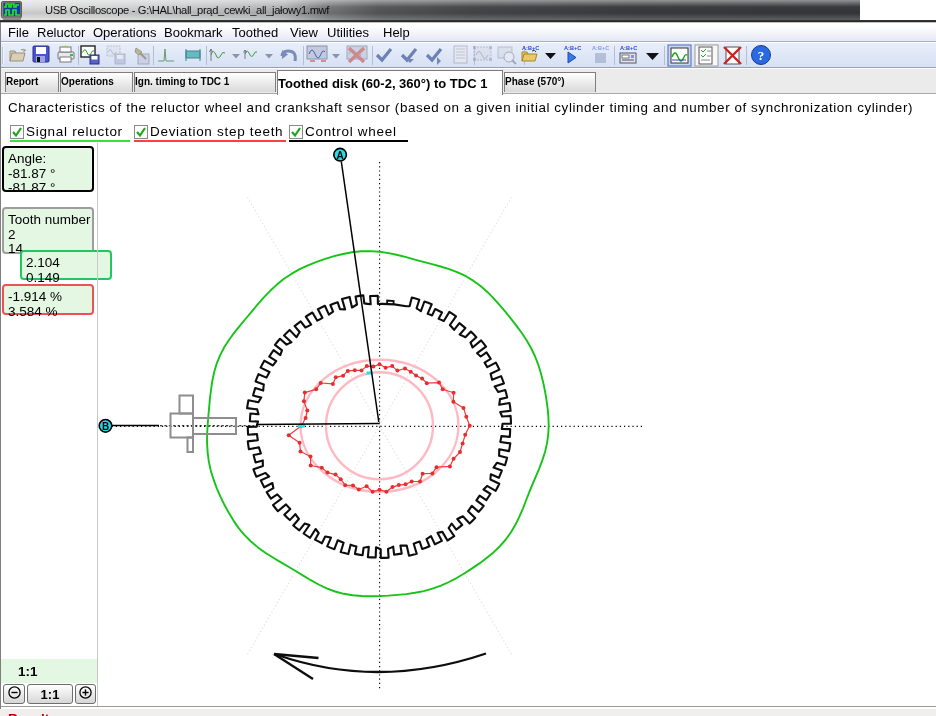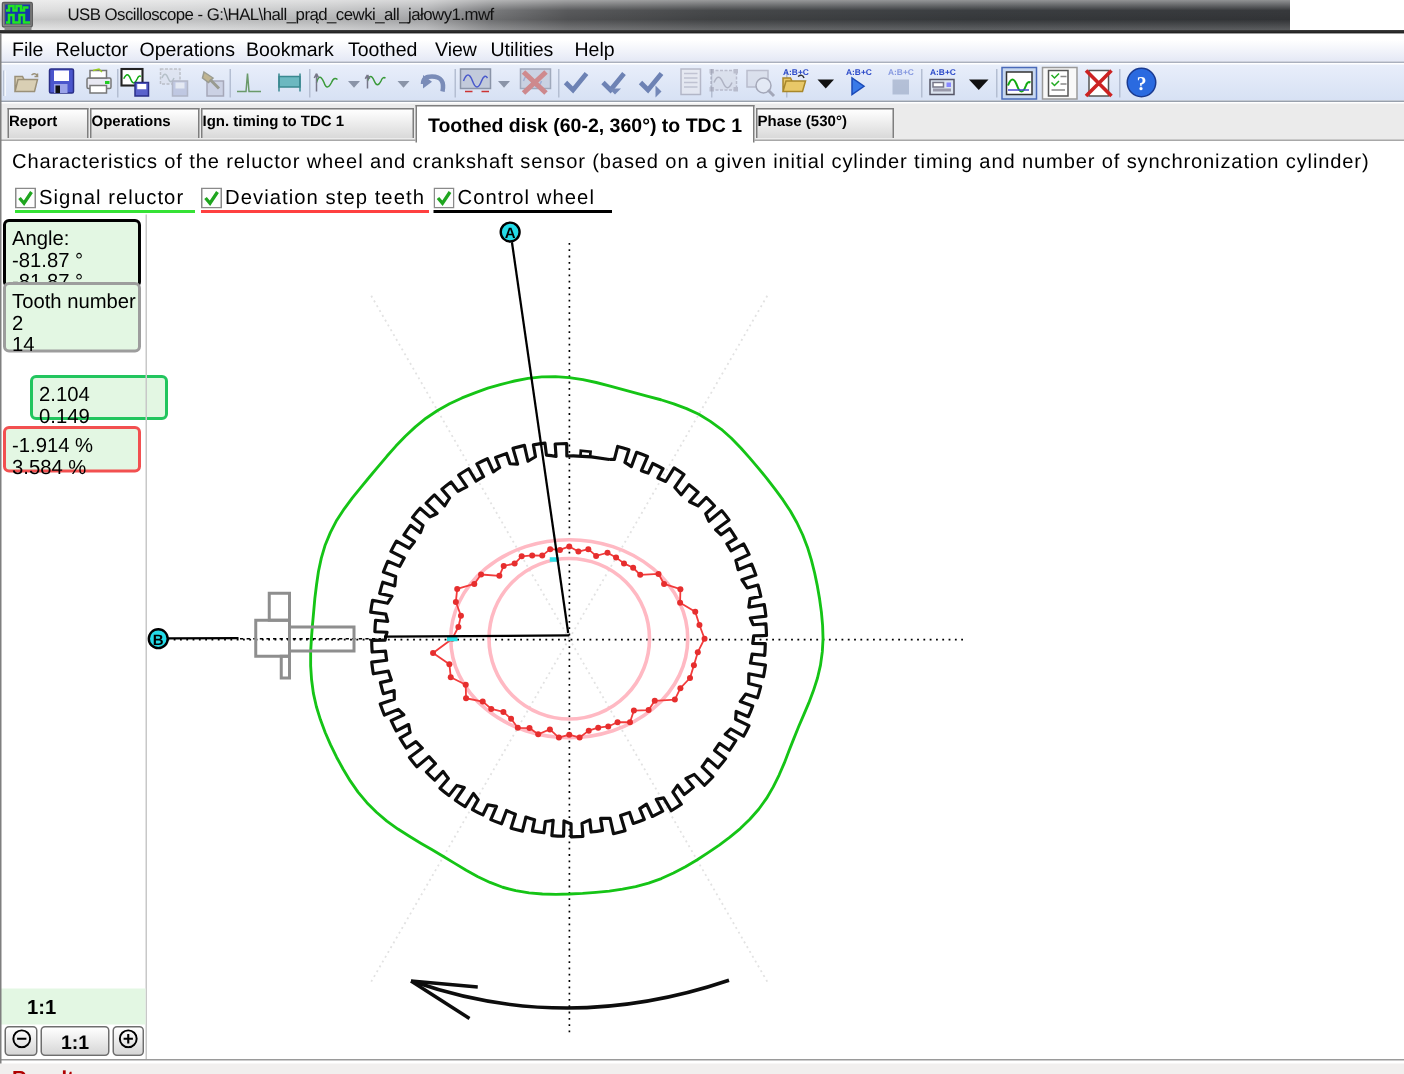--- a/index.html
+++ b/index.html
@@ -4,21 +4,21 @@
 body{width:936px;height:716px;overflow:hidden;font-family:"Liberation Sans",sans-serif;background:#fff}
 #app{position:relative;width:936px;height:716px;background:#fff}
 #title{position:absolute;left:0;top:0;width:860px;height:20px;background:linear-gradient(to bottom,rgba(255,255,255,0.45),rgba(255,255,255,0) 35%,rgba(0,0,0,0.10) 65%,rgba(255,255,255,0.18)),linear-gradient(to right,#e0e0e0,#d3d4d5 15%,#c4c5c6 26%,#b2b3b5 33%,#7a7b7d 38%,#595a5c 44%,#47494b 55%,#3b3e41 75%,#37393c)}
 #titledark{position:absolute;left:0;top:20px;width:936px;height:3px;background:linear-gradient(#3c3c3c,#222 60%,#fff 92%)}
 #title .txt{position:absolute;left:45px;top:4px;color:#111;font-size:11.2px;letter-spacing:-0.35px;white-space:pre}
 #menubar{position:absolute;left:0;top:23px;width:936px;height:19px;background:linear-gradient(#ffffff 20%,#e4e8f5);border-bottom:1px solid #aab0bd;font-size:13px;color:#000}
 #menubar span{position:absolute;top:2px}
 #toolbar{position:absolute;left:0;top:43px;width:936px;height:25px;background:linear-gradient(#e8eefa,#d7e1f4);border-bottom:1px solid #98a0ac}
 #tabbar{position:absolute;left:0;top:69px;width:936px;height:25px;background:#ebebeb;border-bottom:1px solid #a8a8a8}
 .tab{position:absolute;top:3px;height:20px;background:linear-gradient(#ffffff,#d9d9d9);border:1px solid #7e7e7e;border-bottom:none;font-weight:bold;font-size:10px;text-align:left;color:#000;padding-top:3px}
-#atab{position:absolute;top:1px;height:25px;background:#fff;border:1px solid #7e7e7e;border-bottom:none;font-weight:bold;font-size:13px;text-align:center;padding-top:5px;z-index:3}
+#atab{position:absolute;top:1px;height:25px;background:#fff;border:1px solid #7e7e7e;border-bottom:none;font-weight:bold;font-size:13px;text-align:left;padding-top:5px;z-index:3}
 #desc{position:absolute;left:8px;top:100px;font-size:13.4px;letter-spacing:0.58px;color:#000;white-space:pre}
 .ck{position:absolute;top:124px;height:17px;font-size:13.5px;color:#000}
 .ckbox{position:absolute;left:0;top:1px;width:14px;height:14px}
 .cklab{position:absolute;left:16px;top:0;white-space:pre;letter-spacing:0.7px}
 .ubar{position:absolute;top:16px;left:0;height:2px}
 .lbox{position:absolute;background:#e3f7e3;border-radius:4px;font-size:13.5px;line-height:14.6px;padding:4px 0 0 4px;color:#000}
 #sep-v{position:absolute;left:97px;top:143px;width:1px;height:564px;background:#c8c8c8}
 #zoomstrip{position:absolute;left:0;top:659px;width:97px;height:24px;background:#e3f7e3;font-weight:bold;font-size:13.5px;color:#000}
 .zbtn{position:absolute;top:684px;height:20px;background:linear-gradient(#ffffff,#d6d6d6);border:1px solid #6e6e6e;border-radius:3px;font-weight:bold;font-size:13px;text-align:center;color:#000}
 #botline{position:absolute;left:0;top:706px;width:936px;height:2px;background:#9a9a9a;border-bottom:1px solid #fff}
@@ -203,21 +203,21 @@
           <circle cx="10" cy="10" r="9.5" fill="#2a6ae0" stroke="#1a3a90"></circle>
           <text x="10" y="15" font-size="13" font-weight="bold" text-anchor="middle" fill="#fff" font-family="Liberation Serif">?</text>
         </g>
       </svg>
     </div>
 <div id="tabbar">
  <div class="tab" style="left:5px;width:54px">Report</div>
  <div class="tab" style="left:60px;width:73px">Operations</div>
  <div class="tab" style="left:134px;width:142px">Ign. timing to TDC 1</div>
  <div id="atab" style="left:277px;width:226px">Toothed disk (60-2, 360°) to TDC 1</div>
- <div class="tab" style="left:504px;width:92px">Phase (530°)</div>
+ <div class="tab" style="left:504px;width:92px">Phase (570°)</div>
 </div>
 <div id="desc">Characteristics of the reluctor wheel and crankshaft sensor (based on a given initial cylinder timing and number of synchronization cylinder)</div>
 <div class="ck" style="left:10px;width:120px">
       <svg class="ckbox" width="14" height="14">
         <rect x="0.5" y="0.5" width="13" height="13" fill="#fdfdfd" stroke="#8a8a8a"></rect>
         <path d="M3 7 L6 10.5 L11 3" stroke="#1fa51f" stroke-width="2.2" fill="none"></path>
       </svg>
       <span class="cklab">Signal reluctor</span>
       <div class="ubar" style="width:120px;background:#35e235"></div>
     </div>
@@ -231,21 +231,21 @@
     </div>
     <div class="ck" style="left:289px;width:119px">
       <svg class="ckbox" width="14" height="14">
         <rect x="0.5" y="0.5" width="13" height="13" fill="#fdfdfd" stroke="#8a8a8a"></rect>
         <path d="M3 7 L6 10.5 L11 3" stroke="#1fa51f" stroke-width="2.2" fill="none"></path>
       </svg>
       <span class="cklab">Control wheel</span>
       <div class="ubar" style="width:119px;background:#000"></div>
     </div>
 <div class="lbox" style="left:2px;top:146px;width:92px;height:46px;border:2px solid #000">Angle:<br>-81.87 °<br>-81.87 °</div>
-<div class="lbox" style="left:2px;top:188px;width:92px;height:47px;border:2px solid #9d9d9d">Tooth number<br>2<br>14</div>
+<div class="lbox" style="left:2px;top:207px;width:92px;height:47px;border:2px solid #9d9d9d">Tooth number<br>2<br>14</div>
 <div class="lbox" style="left:20px;top:250px;width:92px;height:30px;border:2px solid #22c55e">2.104<br>0.149</div>
 <div class="lbox" style="left:2px;top:284px;width:92px;height:31px;border:2px solid #f25050">-1.914 %<br>3.584 %</div>
 <div id="sep-v"></div>
 <svg id="plot" width="839" height="564" viewBox="97 143 839 564" style="left:97px;top:143px">
 <line x1="379.5" y1="425.8" x2="511.5" y2="654.4" stroke="#e2e2e2" stroke-width="1.2" stroke-dasharray="1.3 2.4"></line>
       <line x1="379.5" y1="425.8" x2="247.5" y2="654.4" stroke="#e2e2e2" stroke-width="1.2" stroke-dasharray="1.3 2.4"></line>
       <line x1="379.5" y1="425.8" x2="247.5" y2="197.2" stroke="#e2e2e2" stroke-width="1.2" stroke-dasharray="1.3 2.4"></line>
       <line x1="379.5" y1="425.8" x2="511.5" y2="197.2" stroke="#e2e2e2" stroke-width="1.2" stroke-dasharray="1.3 2.4"></line>
 <line x1="99" y1="426.4" x2="642" y2="426.4" stroke="#000" stroke-width="1.1" stroke-dasharray="1.2 3"></line>
 <line x1="160" y1="425.8" x2="254" y2="425.8" stroke="#000" stroke-width="1.1" stroke-dasharray="2.2 2.2"></line>

